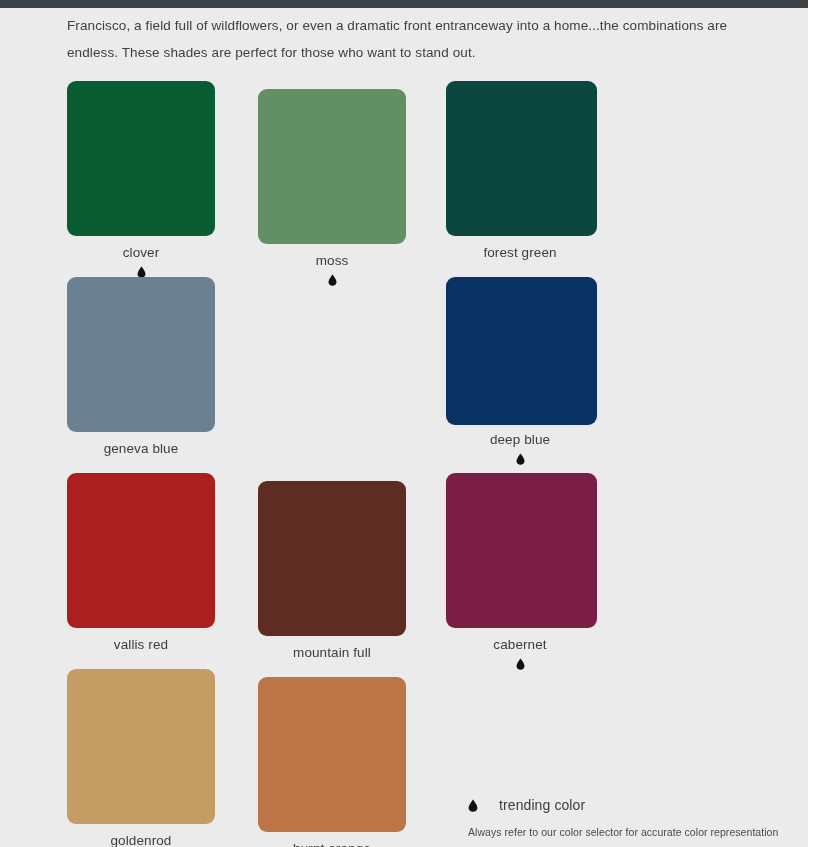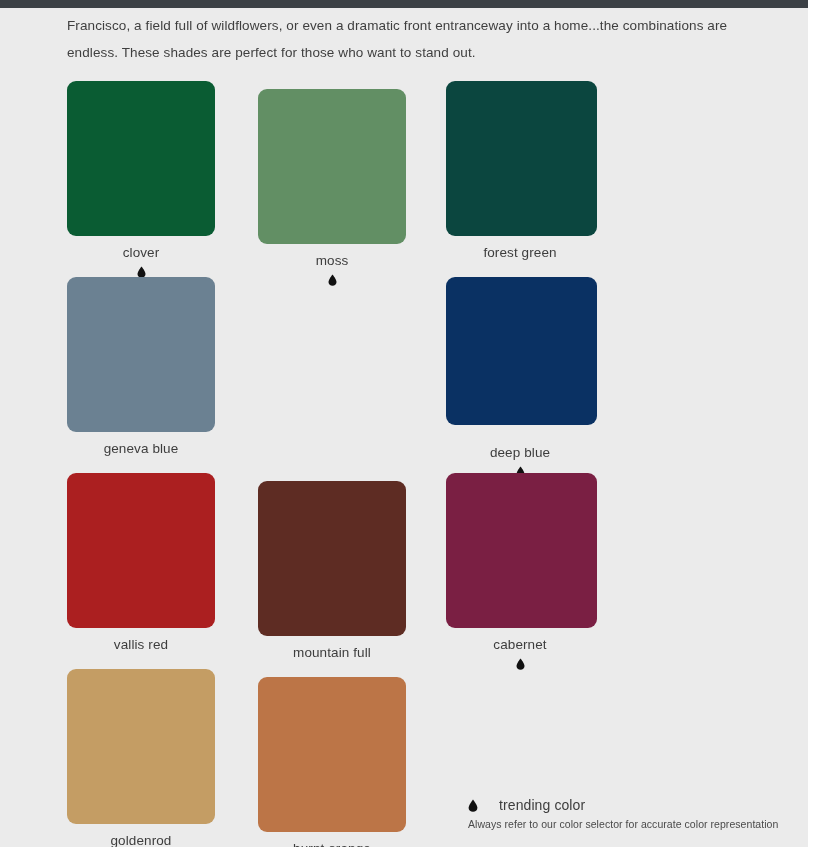--- a/index.html
+++ b/index.html
@@ -100,21 +100,21 @@
     white-space: nowrap;
     letter-spacing: .1px;
     display: flex;
     align-items: center;
     gap: 6px;
     flex-direction: column;
   }
 
   
   .cell.short .swatch { height: 148px; }
-  .cell.short .label  { margin-top: 20px; }
+  .cell.short .label  { margin-top: 7px; }
 
   
   .drop {
     display: inline-block;
     width: 9px;
     height: 12px;
     position: relative;
     flex: 0 0 auto;
   }
   .drop svg { display: block; width: 9px; height: 12px; }
@@ -130,21 +130,21 @@
     display: flex;
     align-items: center;
     gap: 21px;
     font-size: 14px;
     color: #3d3d3d;
     letter-spacing: .1px;
   }
   .legend-main .drop { width: 10px; height: 13px; }
   .legend-main .drop svg { width: 10px; height: 13px; }
   .legend-note {
-    margin-top: 5px;
+    margin-top: 13px;
     font-size: 10.5px;
     color: #4a4a4a;
     letter-spacing: .05px;
   }
 </style>
 </head>
 <body>
 
 <div id="page">
 

